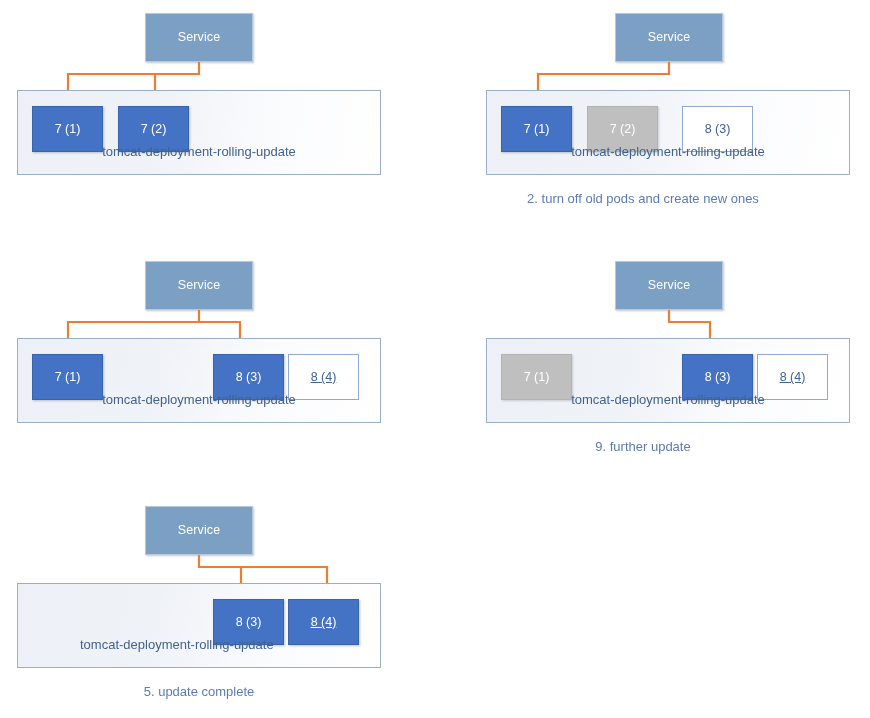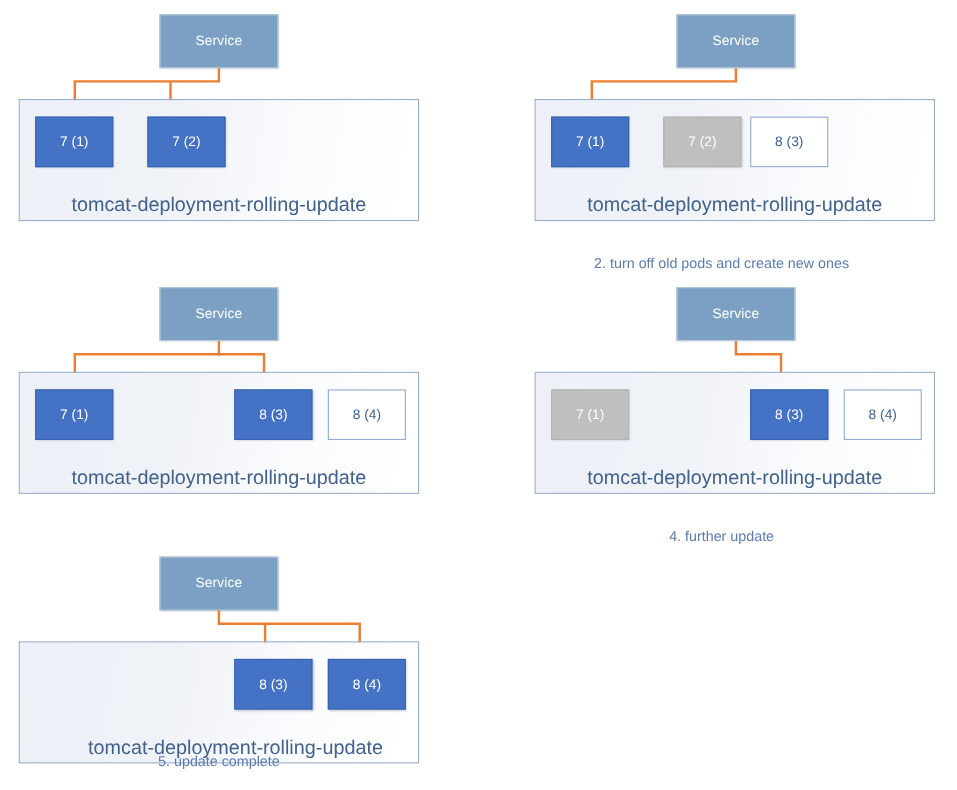--- a/index.html
+++ b/index.html
@@ -55,33 +55,33 @@
     letter-spacing: 0.1px;
     line-height: 1;
   }
 
   
   .deployment-box {
     position: absolute;
     left: 17px;
     top: 90px;
     width: 364px;
-    height: 111px;
+    height: 85px;
     box-sizing: border-box;
     border: 1px solid #9AAEC8;
     background: linear-gradient(100deg, #EDF0F6 0%, #EFF2F7 38%, #FAFBFD 68%, #FFFFFF 100%);
   }
   .deployment-label {
     position: absolute;
     left: 0;
     right: 0;
-    bottom: 5px;
+    bottom: 16px;
     text-align: center;
     color: #42628C;
-    font-size: 18px;
+    font-size: 13px;
     line-height: 1;
   }
   .panel-5 .deployment-label {
     text-align: left;
     padding-left: 62px;
   }
 
   
   .pod {
     position: absolute;
@@ -89,23 +89,23 @@
     width: 71px;
     height: 46px;
     box-sizing: border-box;
     display: flex;
     align-items: center;
     justify-content: center;
     font-size: 12.5px;
     line-height: 1;
   }
   .pod.slot-1 { left: 14px;  }
-  .pod.slot-2 { left: 100px; margin-left: 16px; }
+  .pod.slot-2 { left: 100px; }
   .pod.slot-3 { left: 195px; }
-  .pod.slot-4 { left: 280px; }
+  .pod.slot-4 { left: 270px; text-decoration: underline; }
 
   .pod.blue {
     background: #4472C4;
     border: 1px solid #3A63AE;
     color: #ffffff;
     box-shadow: 1px 1px 2px rgba(120,130,145,0.45);
   }
   .pod.gray {
     background: #BFBFBF;
     border: 1px solid #B3B3B3;
@@ -134,21 +134,21 @@
     position: absolute;
     left: 0;
     top: 192px;
     width: 398px;
     text-align: center;
     color: #5B7CB2;
     font-size: 13px;
     line-height: 1;
   }
   .panel-2 .caption,
-  .panel-4 .caption { left: 22px; width: 398px; margin-top: 41px; }
+  .panel-4 .caption { left: 9px; width: 398px; }
 </style>
 </head>
 <body>
 
 <div class="canvas">
 
   <div class="panel panel-1">
     <div class="service-box">
       <span class="service-label">Service</span>
     </div>
@@ -227,21 +227,21 @@
       <polygon points="268.5,99 281.5,99 275,110" fill="#ED7D31"></polygon>
     </svg>
 
     <div class="deployment-box" style="left:51px;">
       <div class="pod gray slot-1">7 (1)</div>
       <div class="pod blue slot-3">8 (3)</div>
       <div class="pod outline slot-4">8 (4)</div>
       <div class="deployment-label">tomcat-deployment-rolling-update</div>
     </div>
 
-    <div class="caption">4. further update</div>
+    <div class="caption">9. further update</div>
   </div>
 
   <div class="panel panel-5">
     <div class="service-box">
       <span class="service-label">Service</span>
     </div>
 
     <svg class="connector">
       <g stroke="#ED7D31" stroke-width="2.2" fill="none">
         <path d="M199,62 L199,74 L327,74 L327,100"></path>

